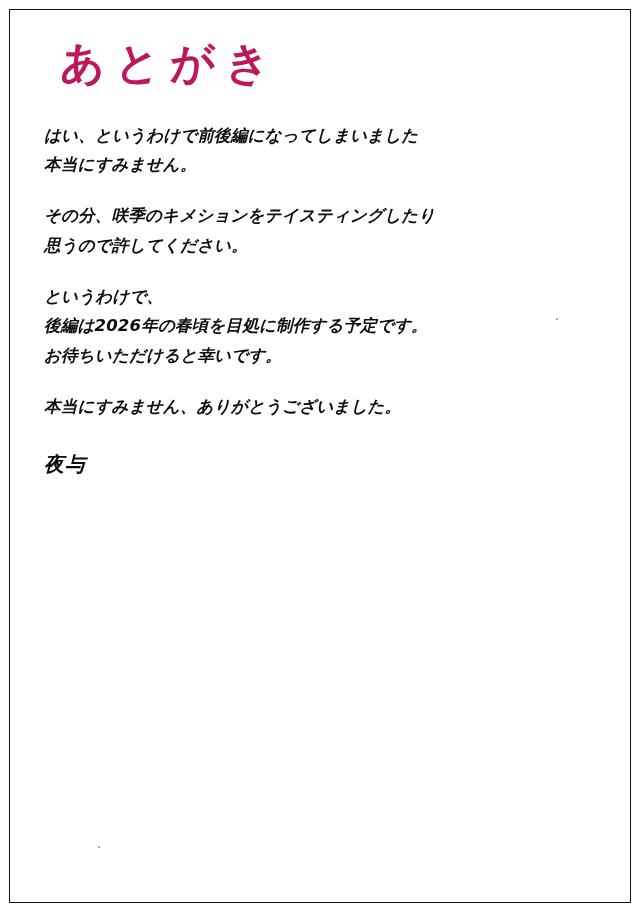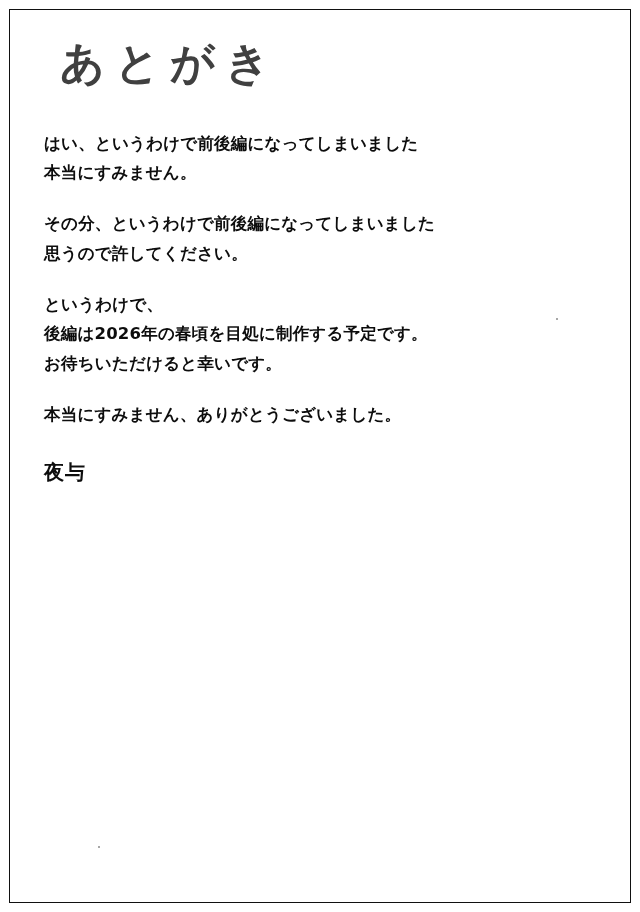--- a/index.html
+++ b/index.html
@@ -38,29 +38,30 @@
     right: 34px;
   }
   .afterword-title {
     font-family: "DejaVu Sans", sans-serif;
     font-size: 44px;
     font-weight: 700;
     letter-spacing: 10px;
     line-height: 1.15;
     margin: 0 0 0 16px;
     padding-top: 12px;
-    color: #404040;
+    color: #be185d;
   }
   .body-block {
-    margin-top: 40px;
+    margin-top: 32px;
     font-size: 16.5px;
     line-height: 1.78;
     font-weight: 700;
     color: #0d0d0d;
     letter-spacing: 0.2px;
+    font-style: italic;
   }
   .para {
     margin: 0 0 22px 0;
     white-space: pre-line;
   }
   .para:last-child {
     margin-bottom: 0;
   }
   .signature {
     margin-top: 26px;
@@ -85,21 +86,21 @@
 
   <div class="speck" style="left:556px; top:318px;"></div>
   <div class="speck" style="left:98px; top:846px;"></div>
 
   <div class="content">
     <h1 class="afterword-title">あとがき</h1>
 
     <div class="body-block">
       <p class="para">はい、というわけで前後編になってしまいました
 本当にすみません。</p>
-      <p class="para">その分、というわけで前後編になってしまいました
+      <p class="para">その分、咲季のキメションをテイスティングしたり
 思うので許してください。</p>
       <p class="para">というわけで、
 後編は2026年の春頃を目処に制作する予定です。
 お待ちいただけると幸いです。</p>
       <p class="para">本当にすみません、ありがとうございました。</p>
       <div class="signature">夜与</div>
     </div>
   </div>
 </div>
 

